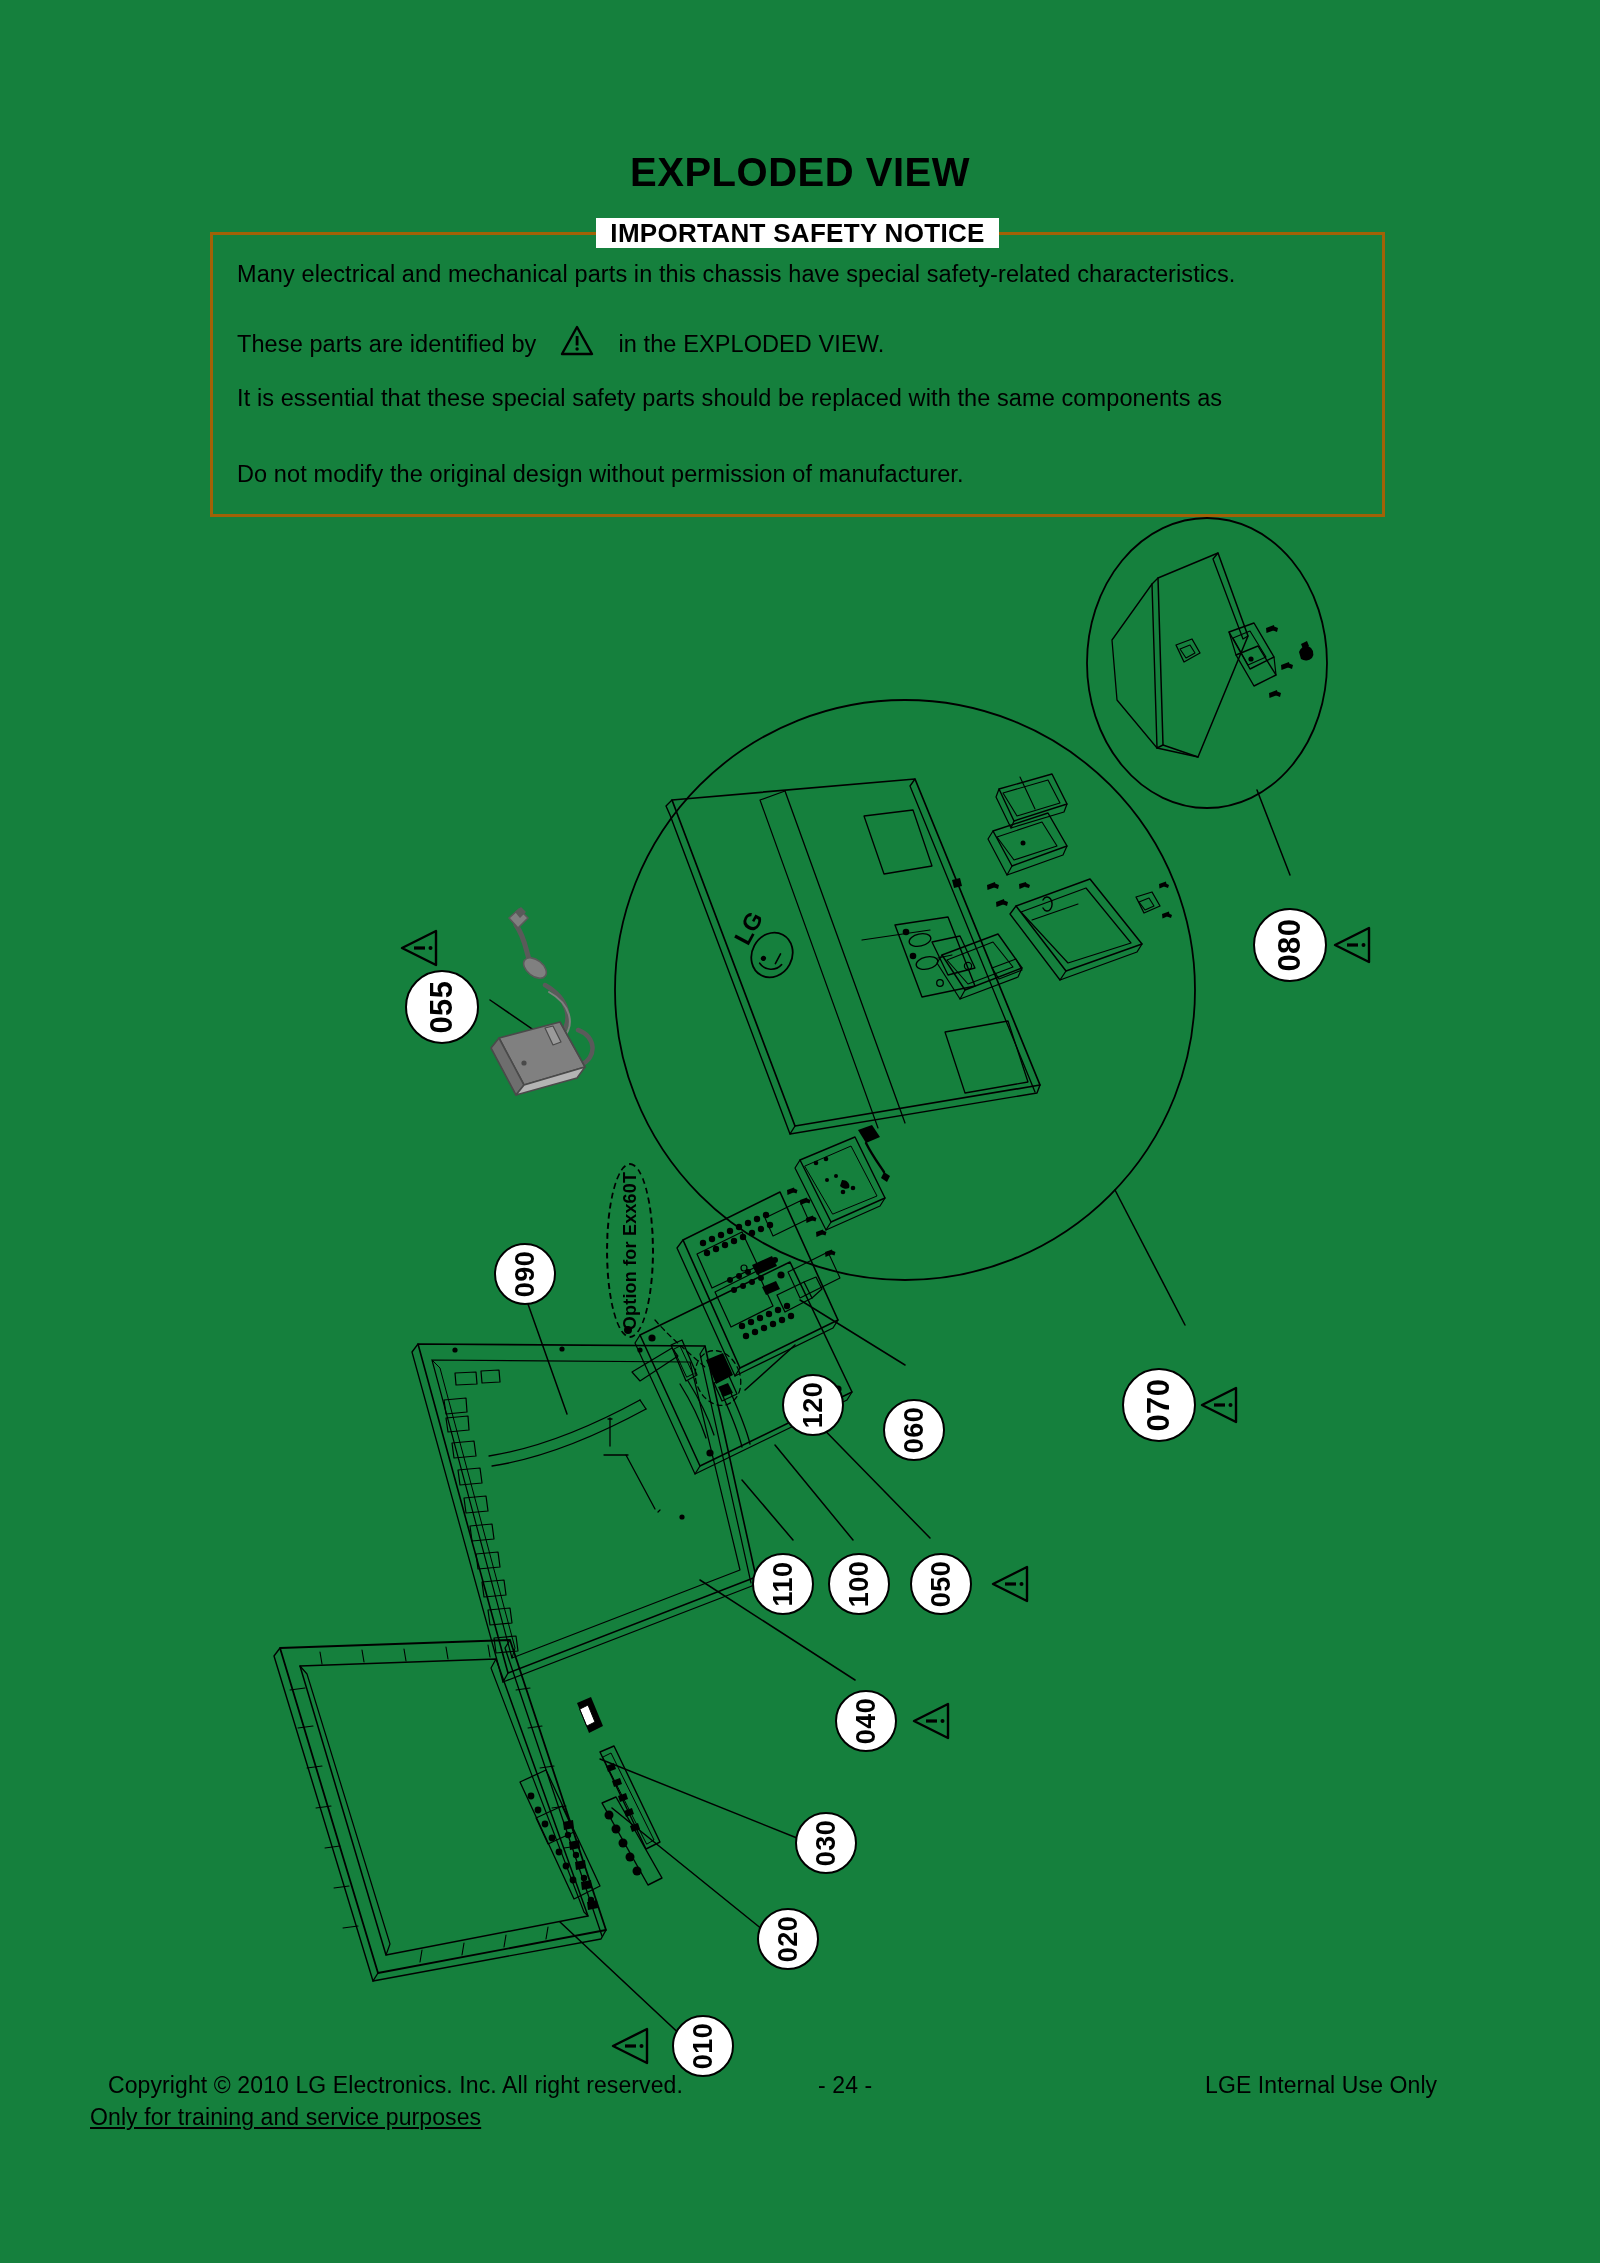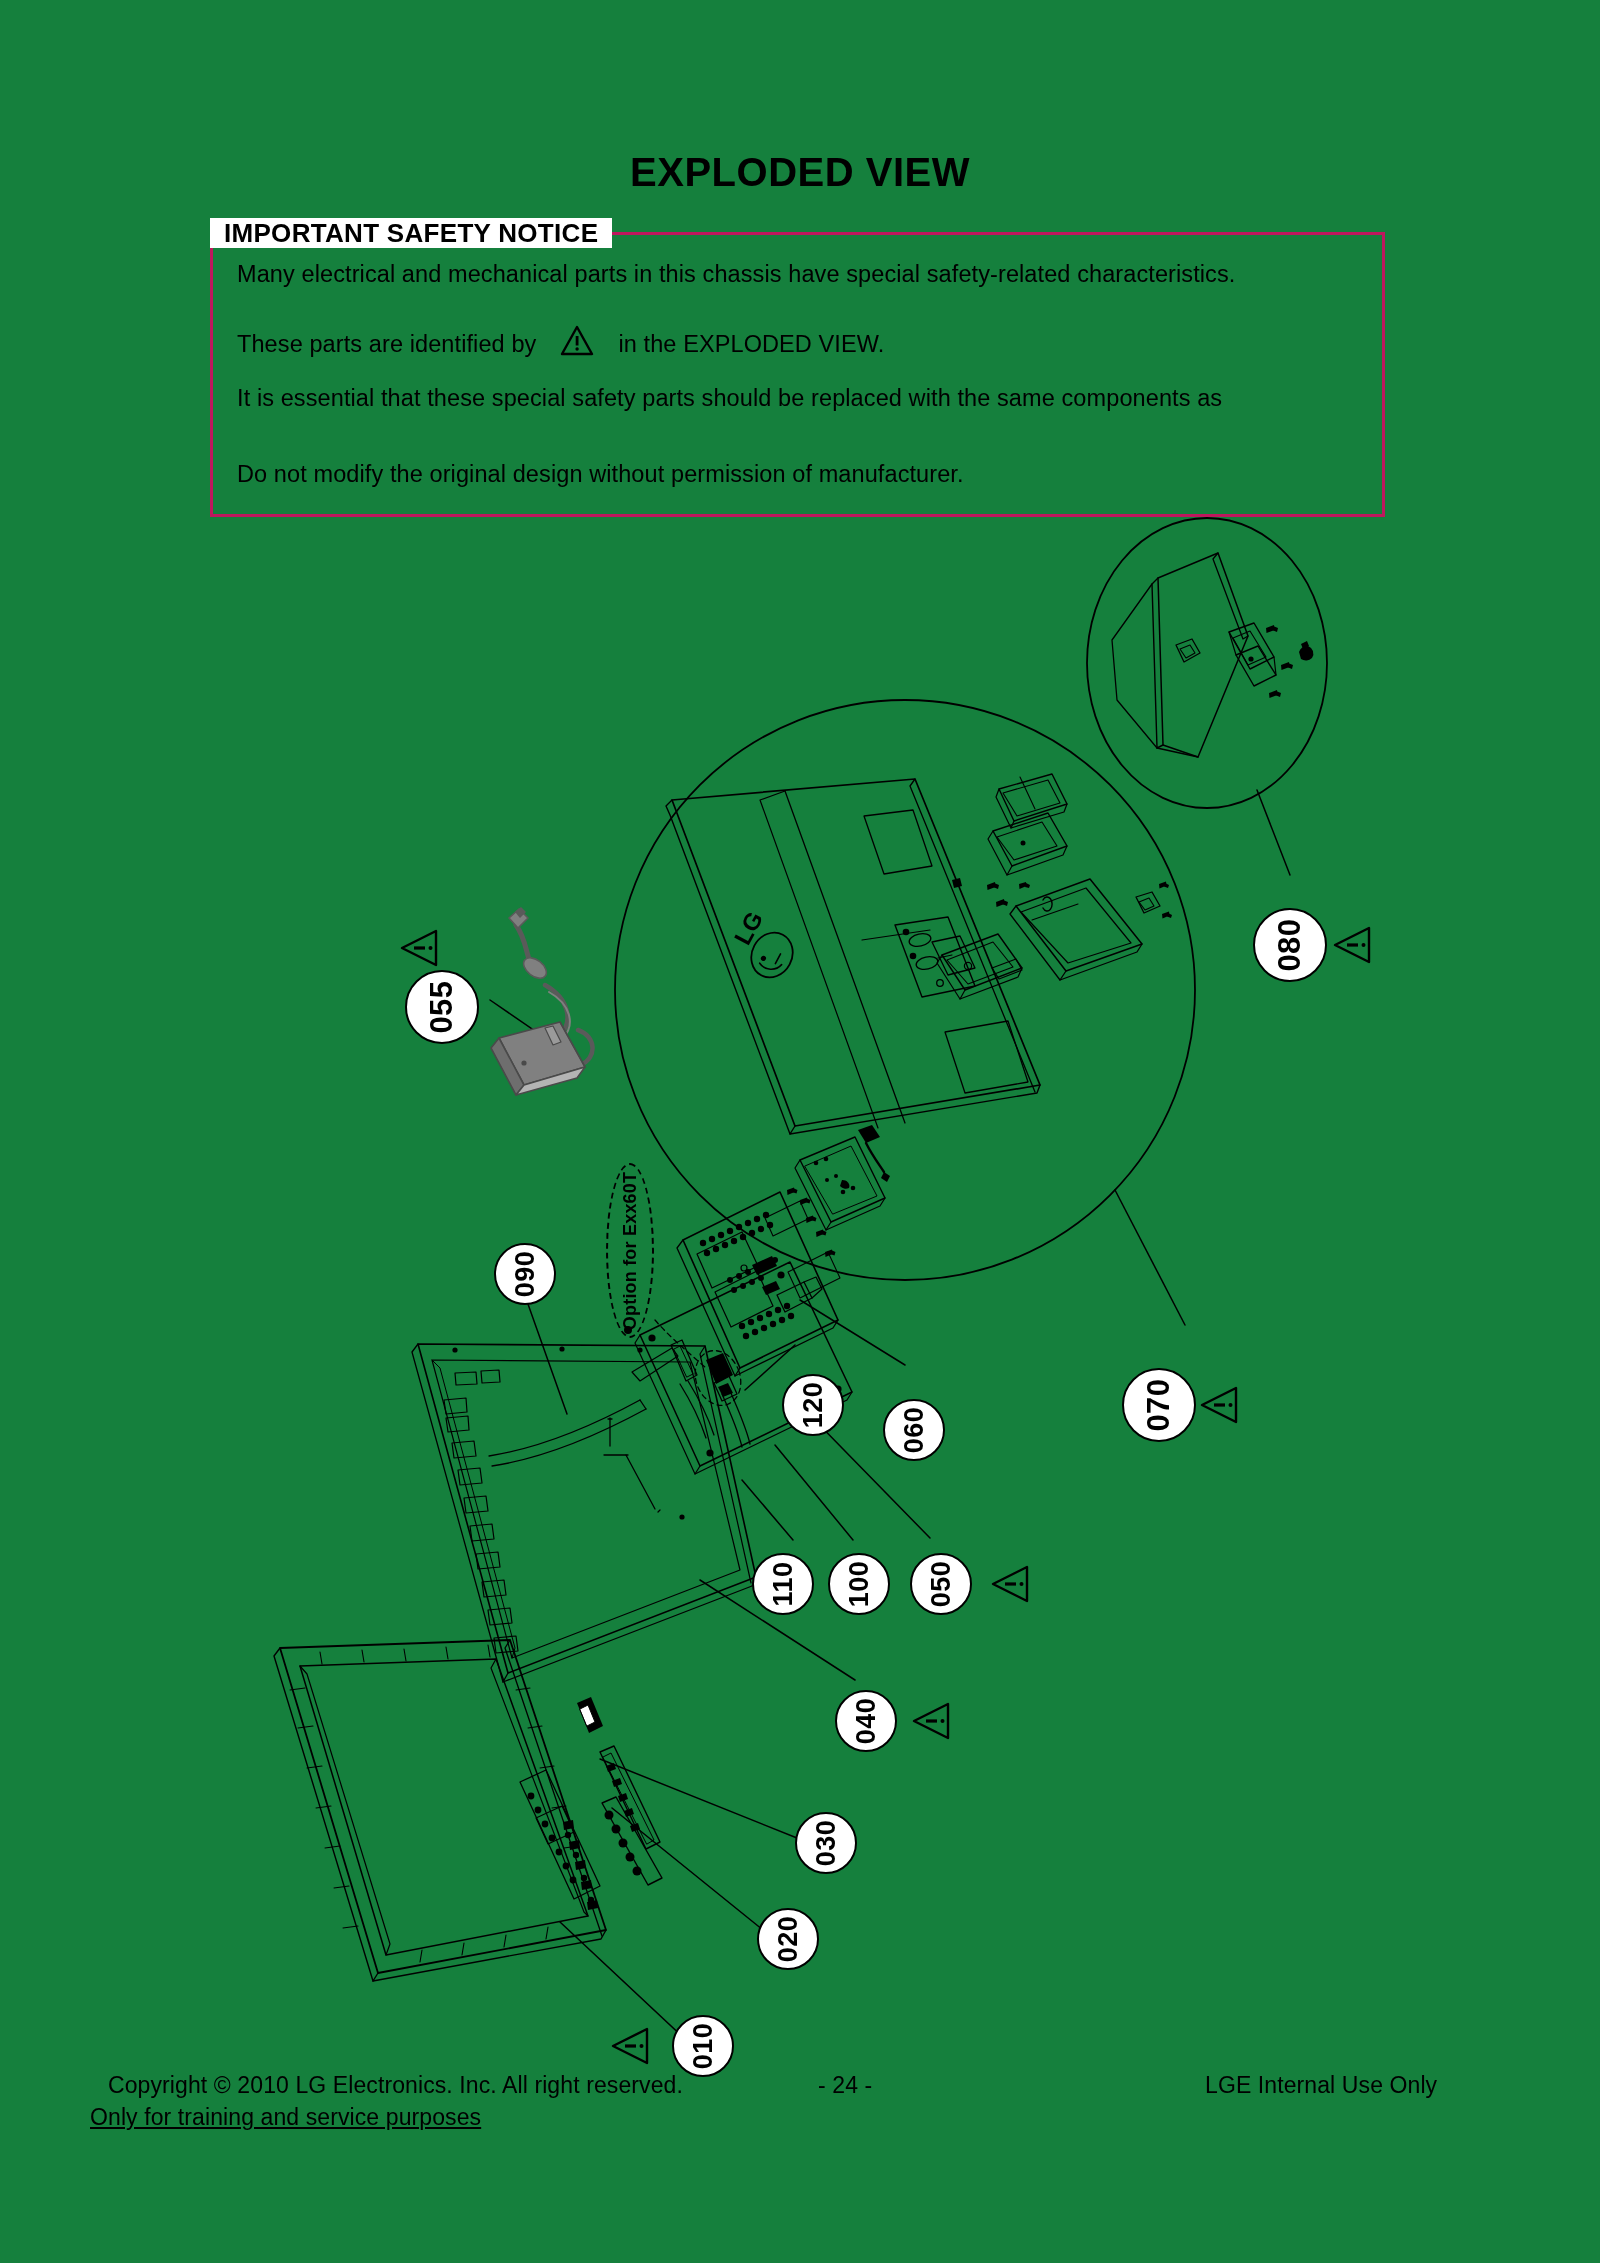--- a/index.html
+++ b/index.html
@@ -32,32 +32,32 @@
     letter-spacing: 0.5px;
   }
 
   
   #notice-box {
     position: absolute;
     left: 210px;
     top: 232px;
     width: 1175px;
     height: 285px;
-    border: 3px solid #be185d;
+    border: 3px solid #a16207;
     box-sizing: border-box;
   }
   #notice-legend-wrap {
     position: absolute;
     left: 210px;
     top: 212px;
     width: 1175px;
     height: 42px;
     display: flex;
     align-items: center;
-    justify-content: flex-start;
+    justify-content: center;
     pointer-events: none;
   }
   #notice-legend {
     background: #ffffff;
     padding: 0 14px;
     font-size: 26px;
     font-weight: bold;
     line-height: 30px;
     letter-spacing: 0.3px;
   }

